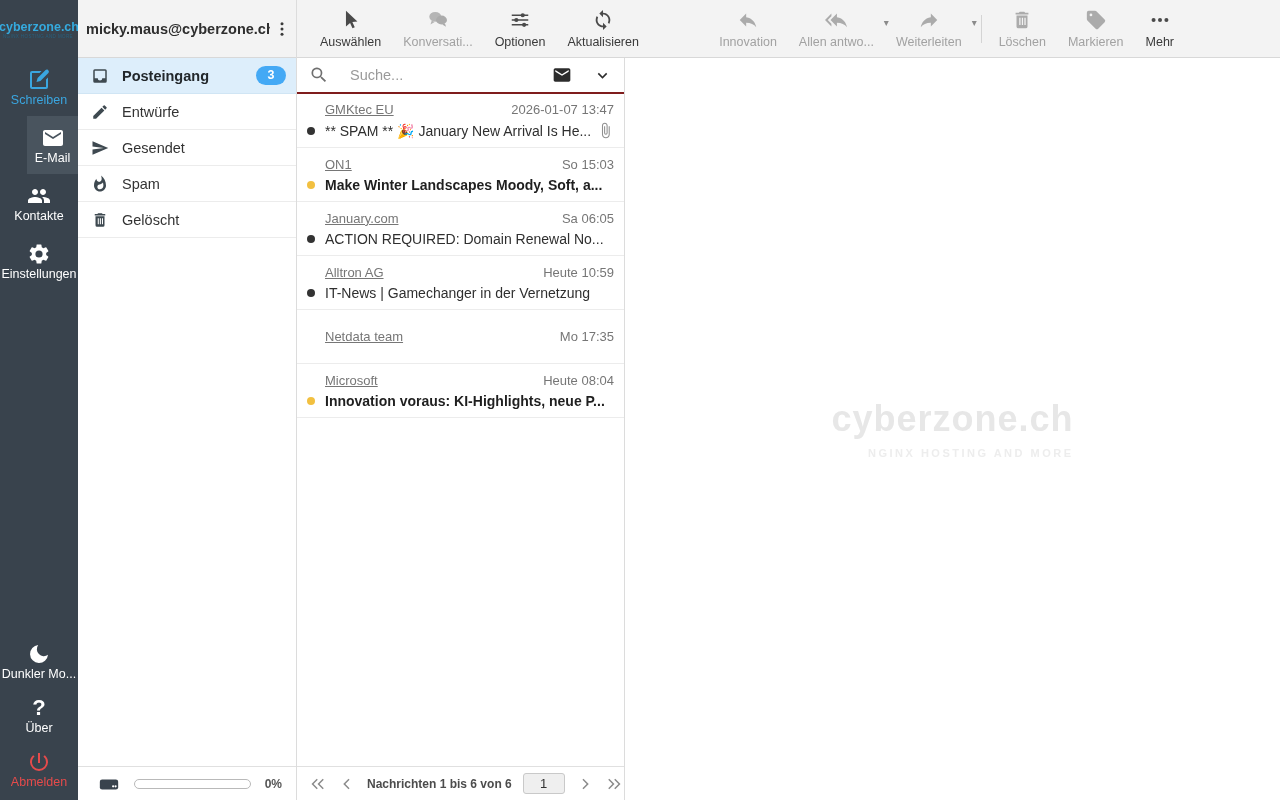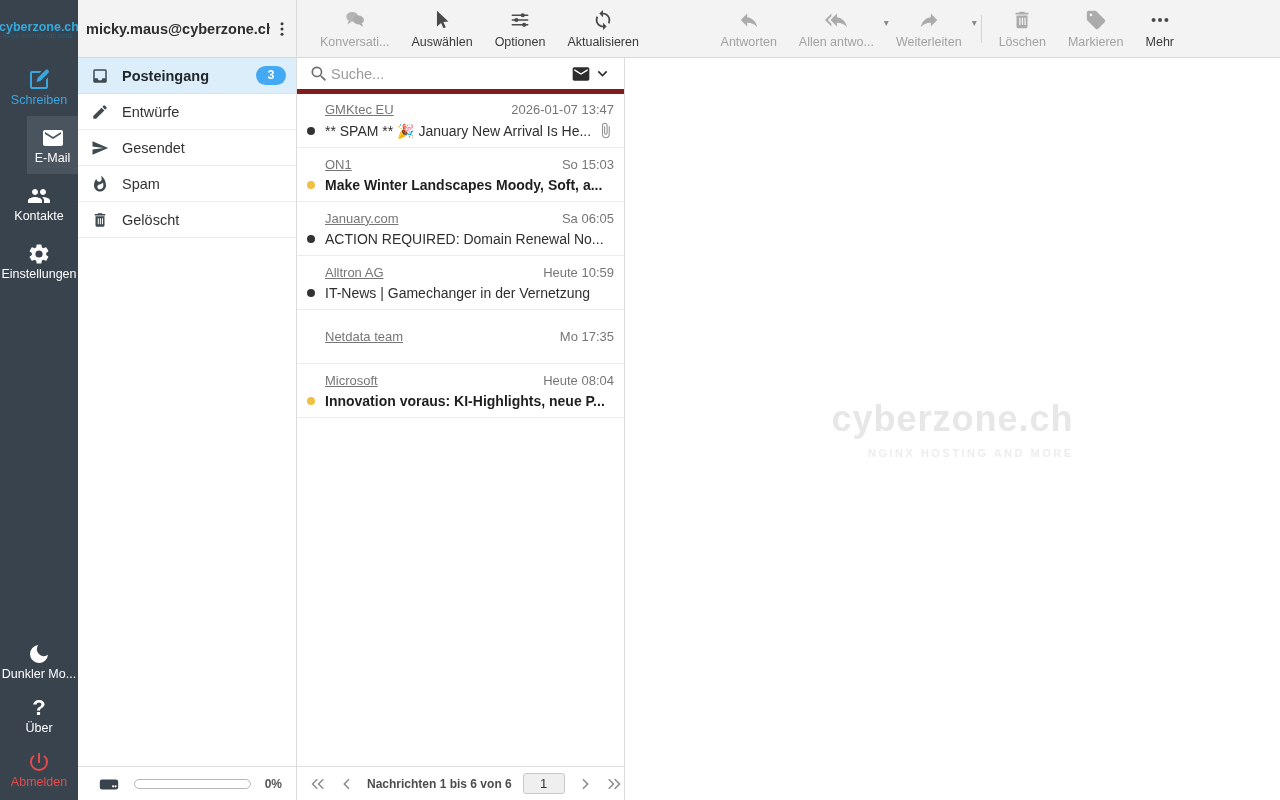--- a/index.html
+++ b/index.html
@@ -50,21 +50,21 @@
   .tbtn.disabled { color:#a2a2a2; }
   .tbtn.disabled .icn { color:#ababab; }
   .tbtn .caret { position:absolute; right:-4px; top:17px; font-size:10px; color:#8a8a8a; }
   .tbtn.divider-before { margin-left:8px; padding-left:18px; }
   .tbtn.divider-before::before { content:""; position:absolute; left:0; top:15px; height:28px; border-left:1px solid #d4d4d4; }
 
   .content-body { flex:1; display:flex; min-height:0; }
 
   
   .list-col { width:328px; border-right:1px solid #dcdcdc; display:flex; flex-direction:column; flex-shrink:0; }
-  .searchbar { height:36px; border-bottom:5px solid #7f1d1d; display:flex; align-items:center; padding:0 12px; gap:2px; flex-shrink:0; }
+  .searchbar { height:36px; border-bottom:2px solid #7f1d1d; display:flex; align-items:center; padding:0 12px; gap:21px; flex-shrink:0; }
   .sicon { width:20px; height:20px; color:#6f6f6f; flex-shrink:0; }
   .searchbar input { border:none; outline:none; flex:1; min-width:0; font-size:14.5px; color:#333; font-family:inherit; background:transparent; }
   .searchbar input::placeholder { color:#9a9a9a; }
   .micon { width:20px; height:20px; color:#2c2c2c; cursor:pointer; flex-shrink:0; }
   .cicon { width:19px; height:19px; color:#2c2c2c; cursor:pointer; flex-shrink:0; }
   .messages { flex:1; overflow:hidden; }
   .msg { height:54px; border-bottom:1px solid #ececec; display:flex; flex-direction:column; justify-content:center; padding-right:10px; cursor:pointer; }
   .msg-line1 { display:flex; align-items:center; padding-left:28px; font-size:13px; color:#767676; }
   .msg-line1 .sender { flex:1; white-space:nowrap; overflow:hidden;text-decoration:underline; }
   .msg-line1 .date { margin-left:8px; white-space:nowrap; }
@@ -241,48 +241,48 @@
         </span>
       <span class="quota-track"><span class="quota-fill" style="width: 0%;"></span></span>
       <span class="quota-label">0%</span>
     </div>
   </aside>
 
   <div class="content">
 
     <div class="toolbar">
       <div class="tb-group">
+  <div class="tbtn">
+    <span class="icn">
+              <svg viewBox="0 0 24 24">
+                <path d="M6.5 2v17l4.5-3.6 2.6 5.6 2.5-1.2-2.6-5.5 5.5-.6z"></path>
+              </svg>
+            </span>
+    <span class="tlabel">Auswählen</span>
+
+  </div>
+
   <div class="tbtn disabled">
     <span class="icn">
               <svg viewBox="0 0 24 24">
                 <g opacity=".85">
                   <ellipse cx="9" cy="8.5" rx="6.5" ry="5.3"></ellipse>
                   <path d="M5.2 12.5l-1.4 4.3 4.6-2.6z"></path>
                 </g>
                 <ellipse cx="15.8" cy="12" rx="6" ry="4.8"></ellipse>
                 <path d="M19.5 15.5l1.3 3.8-4.2-2.3z"></path>
               </svg>
             </span>
     <span class="tlabel">Konversati...</span>
 
   </div>
 
   <div class="tbtn">
     <span class="icn">
               <svg viewBox="0 0 24 24">
-                <path d="M6.5 2v17l4.5-3.6 2.6 5.6 2.5-1.2-2.6-5.5 5.5-.6z"></path>
-              </svg>
-            </span>
-    <span class="tlabel">Auswählen</span>
-
-  </div>
-
-  <div class="tbtn">
-    <span class="icn">
-              <svg viewBox="0 0 24 24">
                 <path d="M3 6h18v1.6H3zM3 11.2h18v1.6H3zM3 16.4h18V18H3z"></path>
                 <circle cx="15" cy="6.8" r="2.3"></circle>
                 <circle cx="8" cy="12" r="2.3"></circle>
                 <circle cx="16.5" cy="17.2" r="2.3"></circle>
               </svg>
             </span>
     <span class="tlabel">Optionen</span>
 
   </div>
 
@@ -296,21 +296,21 @@
 
   </div>
 </div>
       <div class="tb-group tb-right">
   <div class="tbtn disabled">
     <span class="icn">
               <svg viewBox="0 0 24 24">
                 <path d="M10 9V5l-7 7 7 7v-4.1c5 0 8.5 1.6 11 5.1-1-5-4-10-11-11z"></path>
               </svg>
             </span>
-    <span class="tlabel">Antworten</span>
+    <span class="tlabel">Innovation</span>
 
   </div>
 
   <div class="tbtn disabled">
     <span class="icn">
               <svg viewBox="0 0 24 24">
                 <path d="M7 8V5l-7 7 7 7v-3l-4-4 4-4zm6 1V5l-7 7 7 7v-4.1c5 0 8.5 1.6 11 5.1-1-5-4-10-11-11z"></path>
               </svg>
             </span>
     <span class="tlabel">Allen antwo...</span>

